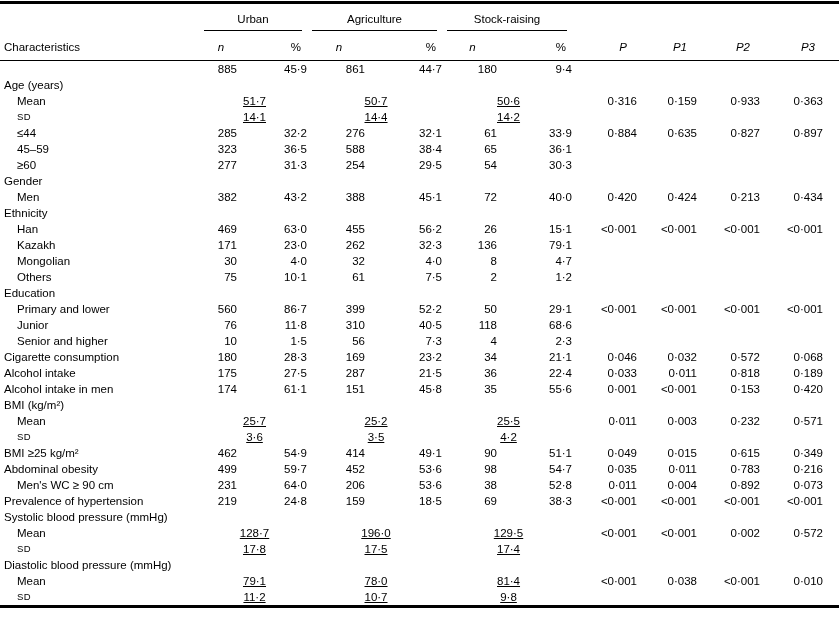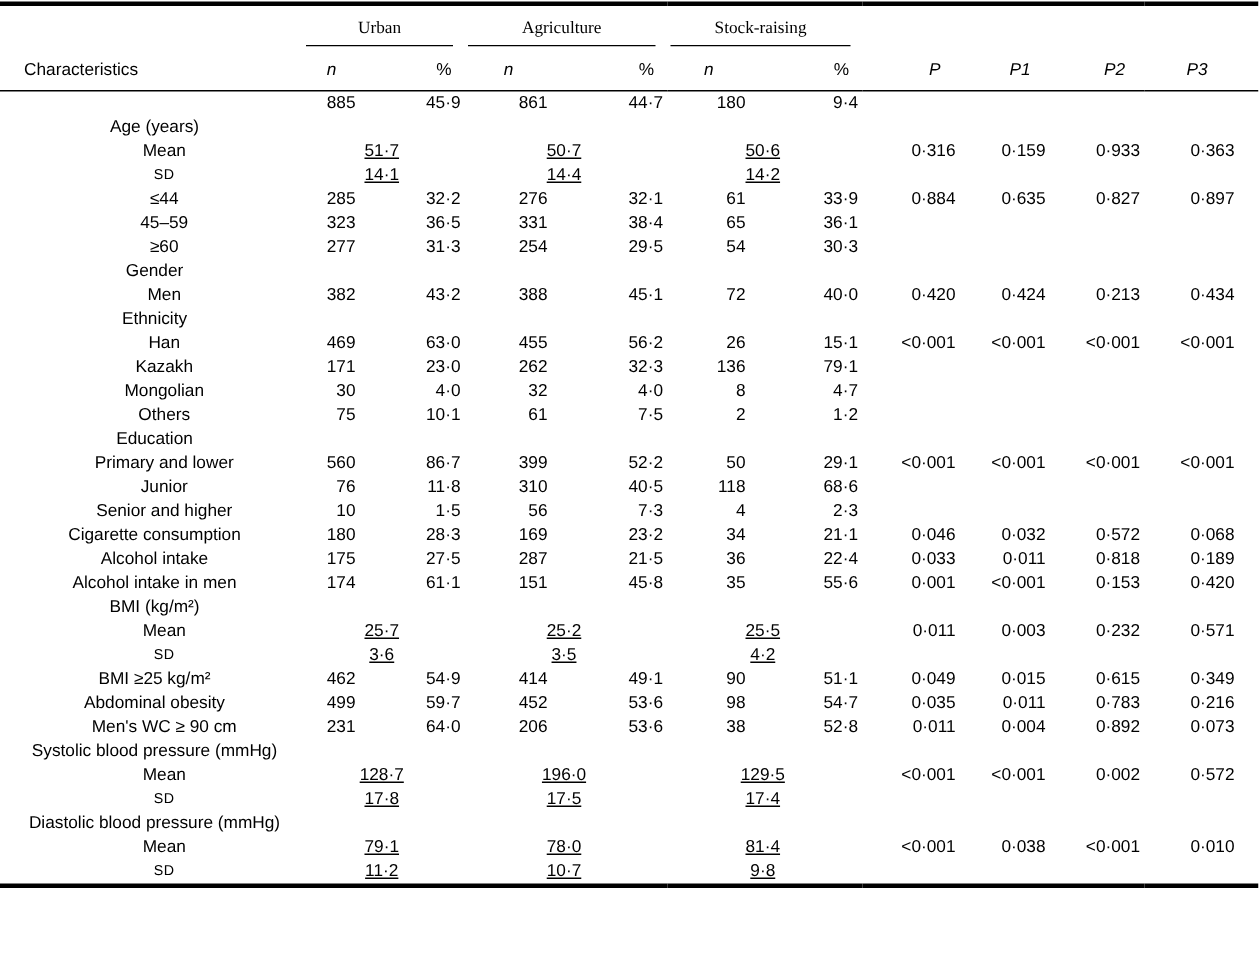--- a/index.html
+++ b/index.html
@@ -21,37 +21,37 @@
   th, td {
     padding: 0;
     font-size: 11.5px;
     line-height: 16px;
     font-weight: normal;
     white-space: nowrap;
     overflow: hidden;
     vertical-align: bottom;
   }
   
-  tr.grp-row th { height: 28px; vertical-align: bottom; font-family: Liberation Serif, serif; }
+  tr.grp-row th { height: 28px; vertical-align: bottom; }
   .gline {
     border-bottom: 1px solid #000;
     margin: 0 8px 0 2px;
     text-align: center;
     padding-bottom: 3px;
   }
   
   tr.col-row th { height: 30px; padding-bottom: 5px; border-bottom: 1px solid #000; }
-  .h-char { text-align: left; padding-left: 16px; }
+  .h-char { text-align: left; padding-left: 4px; }
   .i { font-style: italic; }
   .h-n   { text-align: center; }
   .h-pct { text-align: right; padding-right: 9px; }
   .h-p   { text-align: right; padding-right: 13px; }
-  .h-p3  { padding-right: 34px; }
+  .h-p3  { padding-right: 24px; }
   
-  td.lab { text-align: center; padding-left: 4px; }
+  td.lab { text-align: left; padding-left: 4px; }
   td.ind1 { padding-left: 17px; }
   td.sc { font-size: 9.5px; letter-spacing: 0.4px; }
   td.num { text-align: right; padding-right: 3px; }
   td.spn { text-align: center; text-decoration: underline; }
   td.p3 { padding-right: 16px; }
 </style>
 </head>
 <body>
 
 <table>
@@ -153,21 +153,21 @@
         <td class="num">33·9</td>
         <td class="num">0·884</td>
         <td class="num">0·635</td>
         <td class="num">0·827</td>
         <td class="num p3">0·897</td>
       </tr>
       <tr>
         <td class="lab ind1">45–59</td>
         <td class="num">323</td>
         <td class="num">36·5</td>
-        <td class="num">331</td>
+        <td class="num">588</td>
         <td class="num">38·4</td>
         <td class="num">65</td>
         <td class="num">36·1</td>
         <td class="num"></td>
         <td class="num"></td>
         <td class="num"></td>
         <td class="num p3"></td>
       </tr>
       <tr>
         <td class="lab ind1">≥60</td>
@@ -430,20 +430,33 @@
         <td class="num">206</td>
         <td class="num">53·6</td>
         <td class="num">38</td>
         <td class="num">52·8</td>
         <td class="num">0·011</td>
         <td class="num">0·004</td>
         <td class="num">0·892</td>
         <td class="num p3">0·073</td>
       </tr>
       <tr>
+        <td class="lab">Prevalence of hypertension</td>
+        <td class="num">219</td>
+        <td class="num">24·8</td>
+        <td class="num">159</td>
+        <td class="num">18·5</td>
+        <td class="num">69</td>
+        <td class="num">38·3</td>
+        <td class="num">&lt;0·001</td>
+        <td class="num">&lt;0·001</td>
+        <td class="num">&lt;0·001</td>
+        <td class="num p3">&lt;0·001</td>
+      </tr>
+      <tr>
         <td class="lab">Systolic blood pressure (mmHg)</td>
         <td class="num"></td>
         <td class="num"></td>
         <td class="num"></td>
         <td class="num"></td>
         <td class="num"></td>
         <td class="num"></td>
         <td class="num"></td>
         <td class="num"></td>
         <td class="num"></td>

